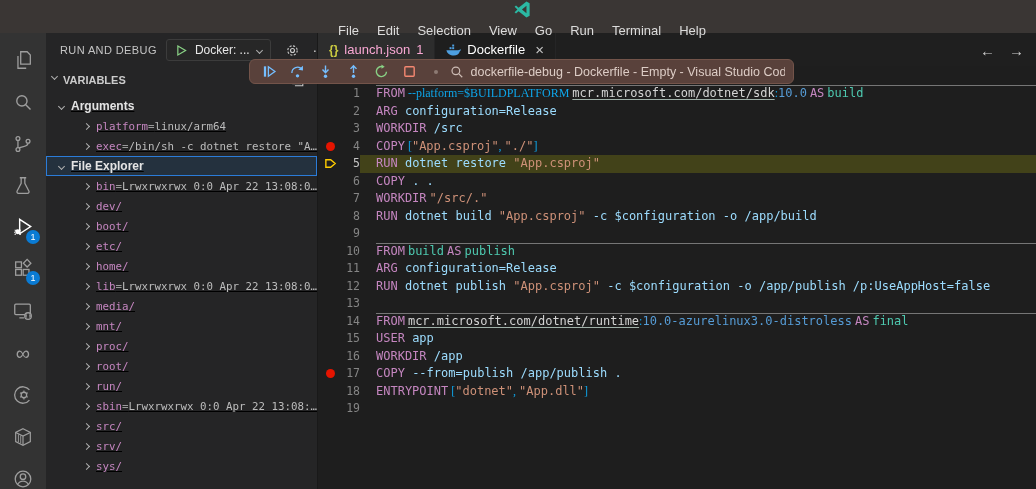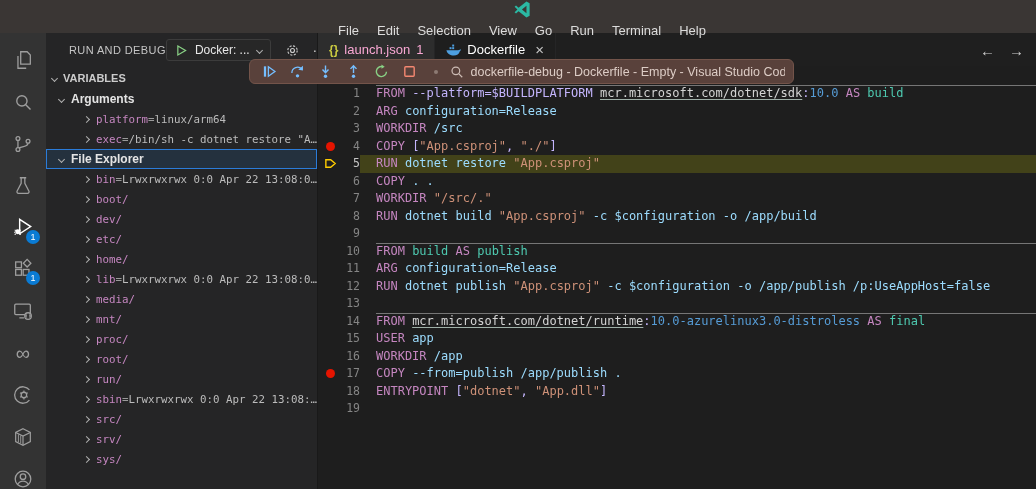--- a/index.html
+++ b/index.html
@@ -27,38 +27,38 @@
   .activitybar { width:46px; background:#333333; display:flex; flex-direction:column; align-items:center; padding-top:6px; flex:none; }
   .ab-item { width:46px; height:43px; display:flex; align-items:center; justify-content:center; position:relative; color:#9e9e9e; }
   .ab-item.active { color:#ffffff; }
   .ab-badge { position:absolute; right:6px; bottom:5px; min-width:14px; height:14px; border-radius:8px;
     background:#0a7bd4; color:#fff; font-size:9px; display:flex; align-items:center; justify-content:center; padding:0 3px; }
   .ab-inf { font-size:20px; line-height:1; }
   .ab-account { margin-top:auto; margin-bottom:-11px; }
 
   
   .sidebar { width:272px; background:#252526; flex:none; border-right:1px solid #191919; overflow:hidden; }
-  .sb-header { height:34px; display:flex; align-items:center; padding-left:23px; }
+  .sb-header { height:34px; display:flex; align-items:center; padding-left:14px; }
   .sb-title { font-size:11px; letter-spacing:.4px; color:#c5c5c5; white-space:nowrap; }
-  .cfg-dd { height:22px; background:#272727; border:1px solid #3c3c3c; border-radius:3px;
+  .cfg-dd { margin-left:9px; height:22px; background:#272727; border:1px solid #3c3c3c; border-radius:3px;
     display:flex; align-items:center; gap:7px; padding:0 8px; cursor:default; }
   .cfg-label { font-size:12px; color:#e8e8e8; white-space:nowrap; }
   .sb-header .tools { display:flex; gap:13px; margin-left:14px; align-items:center; color:#cccccc; }
   .dots { font-size:14px; color:#cccccc; letter-spacing:1px; line-height:10px; }
 
-  .sect-header { height:22px; display:flex; align-items:center; padding-left:6px; }
+  .sect-header { height:22px; display:flex; padding-left:6px;margin-top:7px; }
   .sect-label { font-size:11px; font-weight:bold; color:#cccccc; margin-left:6px; }
   .sect-header .right { margin-left:auto; margin-right:12px; display:flex; }
 
   .chev { width:5px; height:5px; border-right:1.3px solid #b0b0b0; border-bottom:1.3px solid #b0b0b0; flex:none; }
   .chev.r { transform:rotate(-45deg); }
   .chev.d { transform:rotate(45deg); }
 
   .rows { }
-  .vrow { height:20px; display:flex; align-items:center; white-space:nowrap; overflow:hidden; cursor:default; }
+  .vrow { height:20px; display:flex; align-items:center; white-space:nowrap; overflow:hidden; cursor:default;text-decoration:underline; }
   .vrow .chev { margin-right:7px; }
   .grp { padding-left:13px; }
   .grp .glabel { font-size:12px; font-weight:bold; color:#e4e4e4; }
   .leaf { padding-left:38px; font-family:"DejaVu Sans Mono", monospace; font-size:10.8px; }
   .leaf .vname { color:#c586c0; }
   .leaf .veq { color:#9a9a9a; }
   .leaf .vval { color:#bcbcbc; }
   .vrow.selected { background:rgba(32,110,192,0.16); outline:1px solid #2b7cd9; outline-offset:-1px; }
 
   
@@ -77,21 +77,21 @@
 
   .code { flex:1; position:relative; font-family:"DejaVu Sans Mono", monospace; font-size:12px; padding-top:1px; }
   .code-line { display:flex; height:17.5px; line-height:17.5px; }
   .glyph { width:24px; flex:none; display:flex; align-items:center; justify-content:center; }
   .bp-dot { width:9px; height:9px; border-radius:50%; background:#e51400; }
   .lnum { width:18px; flex:none; text-align:right; color:#858585; font-size:11.5px; }
   .code-line.cur .lnum { color:#c6c6c6; }
   .ltext { flex:1; white-space:pre; position:relative; padding-left:16px; }
   .code-line.cur .ltext { background:rgba(255,255,0,0.16); }
   .ltext.sep::before { content:""; position:absolute; top:0; left:16px; right:0; border-top:1px solid #767676; }
-  .tk-k { color:#c586c0; } .tk-p { color:#c4b5fd; } .tk-s { color:#ce9178; }
+  .tk-k { color:#c586c0; } .tk-p { color:#0ea5e9;font-family:Liberation Serif, serif; } .tk-s { color:#ce9178; }
   .tk-v { color:#9cdcfe; } .tk-m { color:#569cd6; } .tk-g { color:#4ec9b0; }
   .tk-l { color:#d4d4d4; text-decoration:underline; text-underline-offset:2px; text-decoration-color:#9fb0a8; }
 </style>
 </head>
 <body>
 
 <div class="titlebar">
   <div class="logo">
     <svg width="19" height="19" viewBox="0 0 24 24">
         <path d="M17 2 L21 4 L21 20 L17 22 L7 14.2 L3.8 17 L2 15.5 L5.6 12 L2 8.5 L3.8 7 L7 9.8 Z M17 7.3 L11.3 12 L17 16.7 Z" fill="#2bb8a3"></path>
@@ -296,25 +296,25 @@
           <span class="glabel">File Explorer</span>
         </div>
         <div class="vrow leaf">
           <span class="chev r"></span>
           <span class="vname">bin</span>
           <span class="veq"> = </span>
           <span class="vval">Lrwxrwxrwx 0:0 Apr 22 13:08:0…</span>
         </div>
         <div class="vrow leaf">
           <span class="chev r"></span>
+          <span class="vname">dev/</span>
+        </div>
+        <div class="vrow leaf">
+          <span class="chev r"></span>
           <span class="vname">boot/</span>
-        </div>
-        <div class="vrow leaf">
-          <span class="chev r"></span>
-          <span class="vname">dev/</span>
         </div>
         <div class="vrow leaf">
           <span class="chev r"></span>
           <span class="vname">etc/</span>
         </div>
         <div class="vrow leaf">
           <span class="chev r"></span>
           <span class="vname">home/</span>
         </div>
         <div class="vrow leaf">

